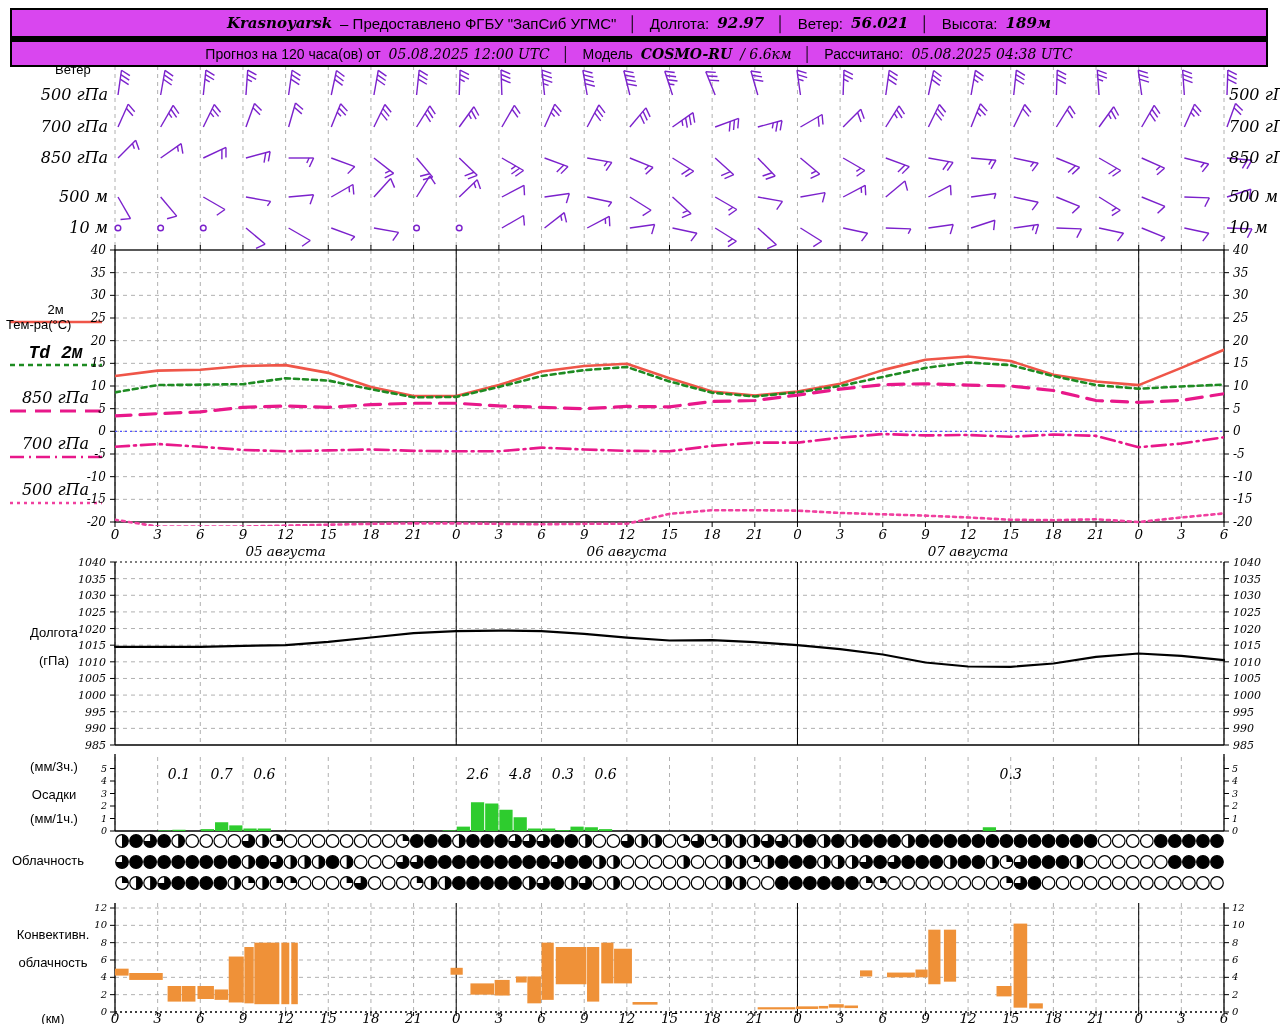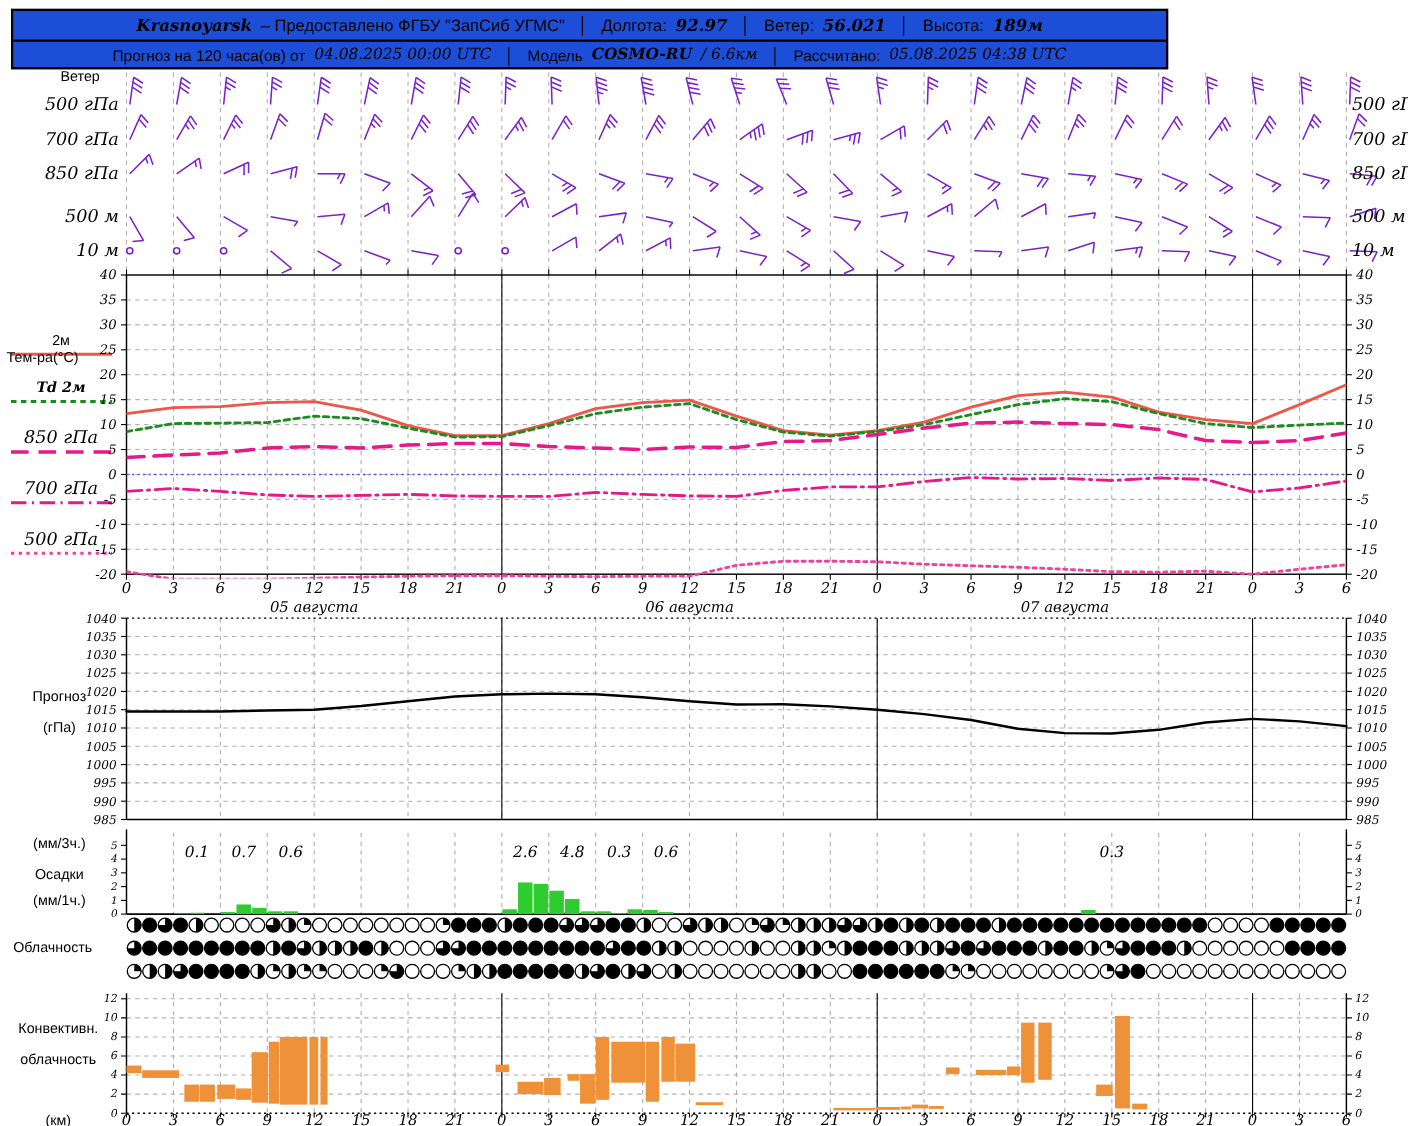--- a/index.html
+++ b/index.html
@@ -1,22 +1,22 @@
 <!DOCTYPE html>
 <html><head>
 <meta charset="utf-8">
 <style>
   html,body{margin:0;padding:0;background:#fff;}
   #stage{position:relative;width:1280px;height:1024px;background:#fff;overflow:hidden;
          font-family:"Liberation Sans",sans-serif;color:#000;}
   #chart-svg{position:absolute;left:0;top:0;}
-  .hdr{position:absolute;left:10px;width:1052px;border:2px solid #000;box-sizing:border-box;background:#1d4ed8;}
+  .hdr{position:absolute;left:10px;width:1258px;border:2px solid #000;box-sizing:border-box;background:#d946ef;}
   .hdr-row{display:flex;justify-content:center;align-items:center;gap:8px;font-size:15px;white-space:nowrap;}
   .hdr-row1{height:26px;}
-  .hdr-row2{height:23px;border-top:2px solid #000000;font-size:14px;}
+  .hdr-row2{height:23px;border-top:6px solid #000000;font-size:14px;}
   .it{font-family:"DejaVu Serif",serif;font-style:italic;}
   .bold{font-weight:bold;}
   .sep{font-weight:bold;padding:0 4px;}
   .lbl{position:absolute;font-size:13px;line-height:14px;white-space:nowrap;}
   .lbl-c{text-align:center;}
   .numlbl{font-family:"DejaVu Serif",serif;font-style:italic;font-size:16px;}
   svg text{font-family:"DejaVu Serif",serif;font-style:italic;fill:#000;}
   svg text.t12{font-size:12px;} svg text.t11{font-size:11px;}
   svg text.t10{font-size:10px;} svg text.t9{font-size:9.5px;}
   svg text.t13{font-size:13.5px;} svg text.t14{font-size:14px;}
@@ -1309,21 +1309,21 @@
       <span class="it bold">92.97</span>
       <span class="sep">│</span>
       <span>Ветер:</span>
       <span class="it bold">56.021</span>
       <span class="sep">│</span>
       <span>Высота:</span>
       <span class="it bold">189м</span>
     </div>
     <div class="hdr-row hdr-row2">
       <span>Прогноз на 120 часа(ов) от</span>
-      <span class="it">04.08.2025 00:00 UTC</span>
+      <span class="it">05.08.2025 12:00 UTC</span>
       <span class="sep">│</span>
       <span>Модель</span>
       <span class="it bold">COSMO-RU</span>
       <span class="it">/ 6.6км</span>
       <span class="sep">│</span>
       <span>Рассчитано:</span>
       <span class="it">05.08.2025 04:38 UTC</span>
     </div>
   </div>
 
@@ -1334,26 +1334,26 @@
   <div class="lbl numlbl" style="left:38px;top:190px;width:70px;text-align:right;">500 м</div>
   <div class="lbl numlbl" style="left:38px;top:221px;width:70px;text-align:right;">10 м</div>
   <div class="lbl numlbl" style="left:1229px;top:88px;">500 гПа</div>
   <div class="lbl numlbl" style="left:1229px;top:120px;">700 гПа</div>
   <div class="lbl numlbl" style="left:1229px;top:151px;">850 гПа</div>
   <div class="lbl numlbl" style="left:1229px;top:190px;">500 м</div>
   <div class="lbl numlbl" style="left:1229px;top:221px;">10 м</div>
 
   <div class="lbl" style="left:6px;top:271px;margin-top:47px;">Тем-ра(°C)</div>
   <div class="lbl lbl-c" style="left:8px;top:303px;width:95px;">2м</div>
-  <div class="lbl lbl-c it bold" style="left:8px;top:346px;width:95px;font-size:13px;">Td  2м</div>
+  <div class="lbl lbl-c it bold" style="left:8px;top:346px;width:95px;font-size:18px;font-family:Liberation Mono, monospace;">Td  2м</div>
   <div class="lbl lbl-c numlbl" style="left:8px;top:391px;width:95px;">850 гПа</div>
   <div class="lbl lbl-c numlbl" style="left:8px;top:437px;width:95px;">700 гПа</div>
   <div class="lbl lbl-c numlbl" style="left:8px;top:483px;width:95px;">500 гПа</div>
 
-  <div class="lbl lbl-c" style="left:4px;top:626px;width:100px;">Прогноз</div>
+  <div class="lbl lbl-c" style="left:4px;top:626px;width:100px;">Долгота</div>
   <div class="lbl lbl-c" style="left:4px;top:654px;width:100px;">(гПа)</div>
 
   <div class="lbl lbl-c" style="left:4px;top:760px;width:100px;">(мм/3ч.)</div>
   <div class="lbl lbl-c" style="left:4px;top:788px;width:100px;">Осадки</div>
   <div class="lbl lbl-c" style="left:4px;top:812px;width:100px;">(мм/1ч.)</div>
 
   <div class="lbl" style="left:12px;top:854px;">Облачность</div>
 
   <div class="lbl lbl-c" style="left:2px;top:928px;width:102px;">Конвективн.</div>
   <div class="lbl lbl-c" style="left:2px;top:956px;width:102px;">облачность</div>

